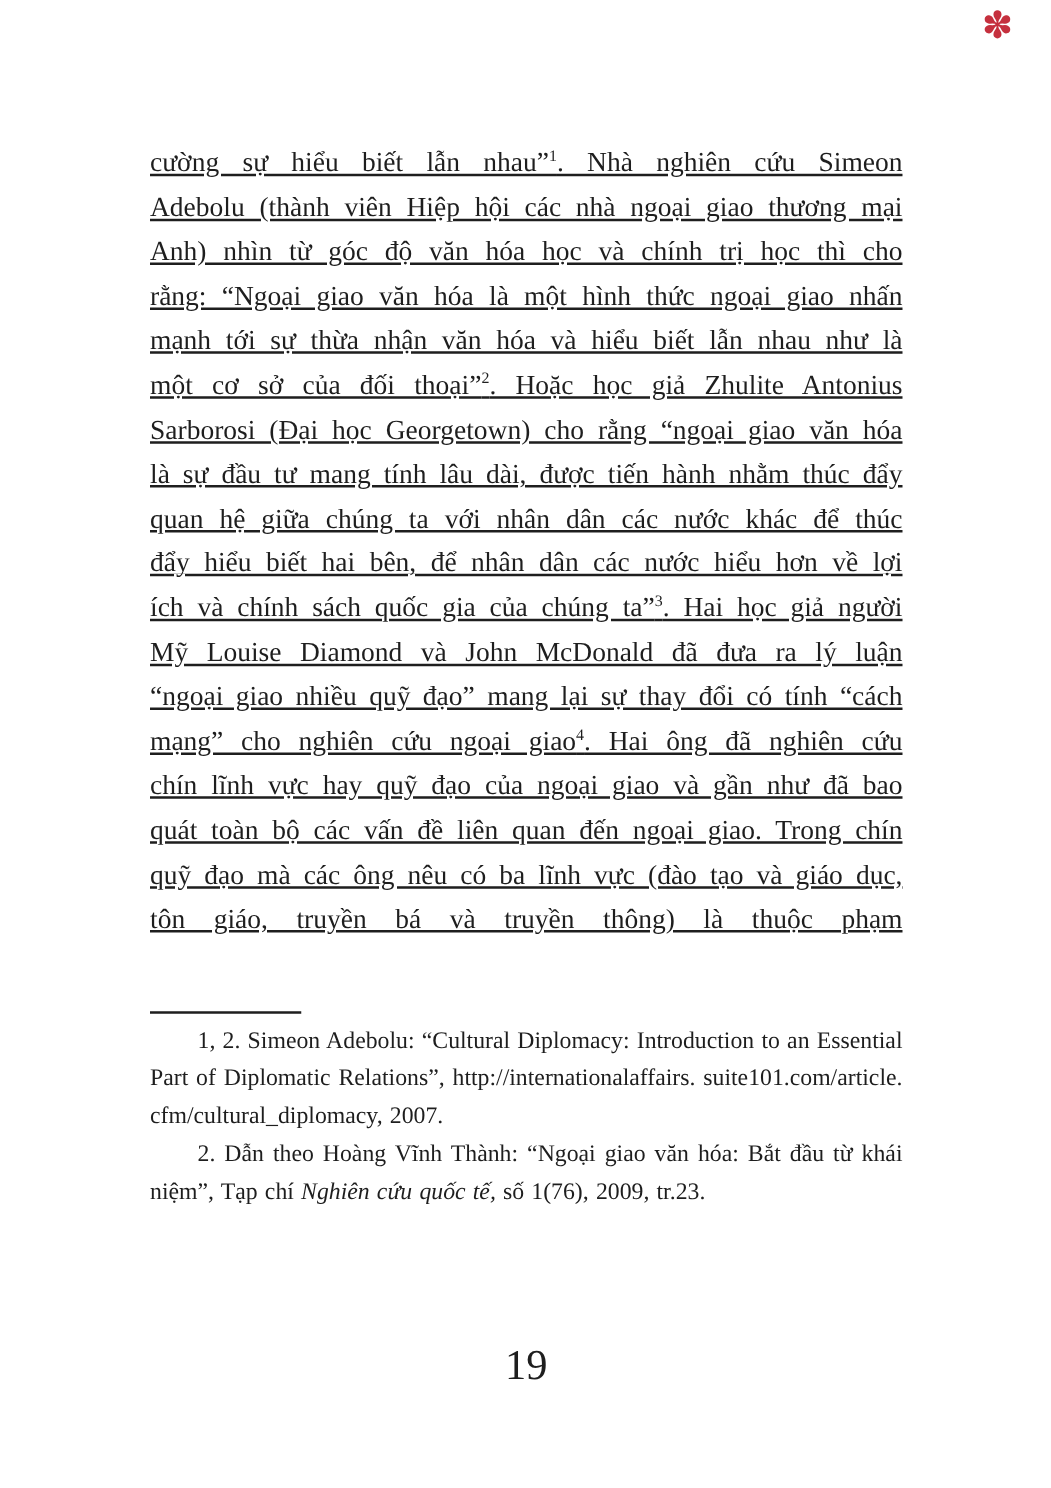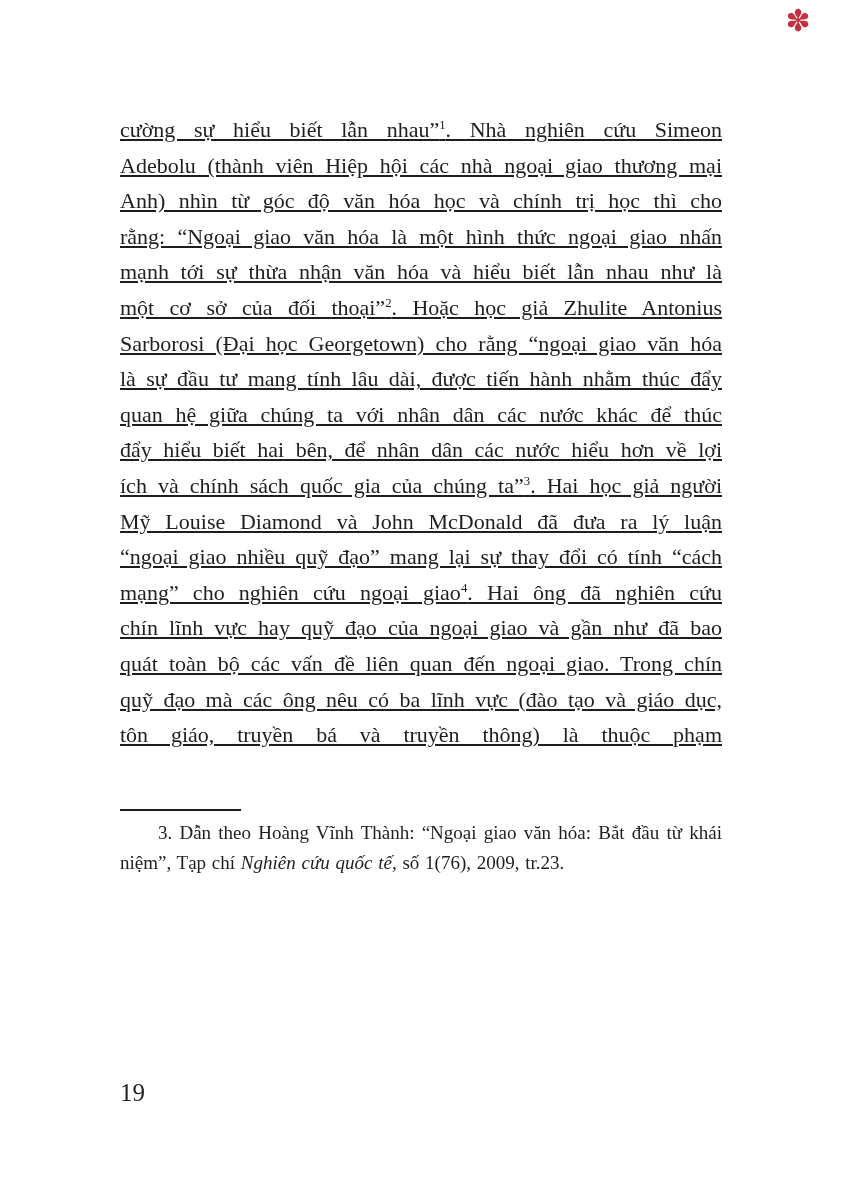--- a/index.html
+++ b/index.html
@@ -67,35 +67,36 @@
     text-indent: 38px;
     word-spacing: 1px;
   }
   .footnotes i {
   }
   .page-number {
     position: absolute;
     top: 1078px;
     left: 120px;
     width: 602px;
-    text-align: left;
-    font-size: 25px;
+    text-align: center;
+    font-size: 34px;
     line-height: 30px;
   }
 </style>
 </head>
 <body>
 
 <div class="page">
 
   <div class="ornament">✽</div>
 
   <p class="body-text"><span>cường sự hiểu biết lẫn nhau”</span><sup>1</sup><span>. Nhà nghiên cứu Simeon Adebolu (thành viên Hiệp hội các nhà ngoại giao thương mại Anh) nhìn từ góc độ văn hóa học và chính trị học thì cho rằng: “Ngoại giao văn hóa là một hình thức ngoại giao nhấn mạnh tới sự thừa nhận văn hóa và hiểu biết lẫn nhau như là một cơ sở của đối thoại”</span><sup>2</sup><span>. Hoặc học giả Zhulite Antonius Sarborosi (Đại học Georgetown) cho rằng “ngoại giao văn hóa là sự đầu tư mang tính lâu dài, được tiến hành nhằm thúc đẩy quan hệ giữa chúng ta với nhân dân các nước khác để thúc đẩy hiểu biết hai bên, để nhân dân các nước hiểu hơn về lợi ích và chính sách quốc gia của chúng ta”</span><sup>3</sup><span>. Hai học giả người Mỹ Louise Diamond và John McDonald đã đưa ra lý luận “ngoại giao nhiều quỹ đạo” mang lại sự thay đổi có tính “cách mạng” cho nghiên cứu ngoại giao</span><sup>4</sup><span>. Hai ông đã nghiên cứu chín lĩnh vực hay quỹ đạo của ngoại giao và gần như đã bao quát toàn bộ các vấn đề liên quan đến ngoại giao. Trong chín quỹ đạo mà các ông nêu có ba lĩnh vực (đào tạo và giáo dục, tôn giáo, truyền bá và truyền thông) là thuộc phạm</span></p>
 
   <div class="footnote-rule"></div>
 
   <div class="footnotes">
-    <p><span>3. Dẫn theo Hoàng Vĩnh Thành: “Ngoại giao văn hóa: Bắt đầu từ khái niệm”, Tạp chí </span><i>Nghiên cứu quốc tế,</i><span> số 1(76), 2009, tr.23.</span></p>
+    <p><span>1, 2. Simeon Adebolu: “Cultural Diplomacy: Introduction to an Essential Part of Diplomatic Relations”, http://internationalaffairs. suite101.com/article. cfm/cultural_diplomacy, 2007.</span></p>
+    <p><span>2. Dẫn theo Hoàng Vĩnh Thành: “Ngoại giao văn hóa: Bắt đầu từ khái niệm”, Tạp chí </span><i>Nghiên cứu quốc tế,</i><span> số 1(76), 2009, tr.23.</span></p>
   </div>
 
   <div class="page-number">19</div>
 
 </div>
 
 </body></html>

